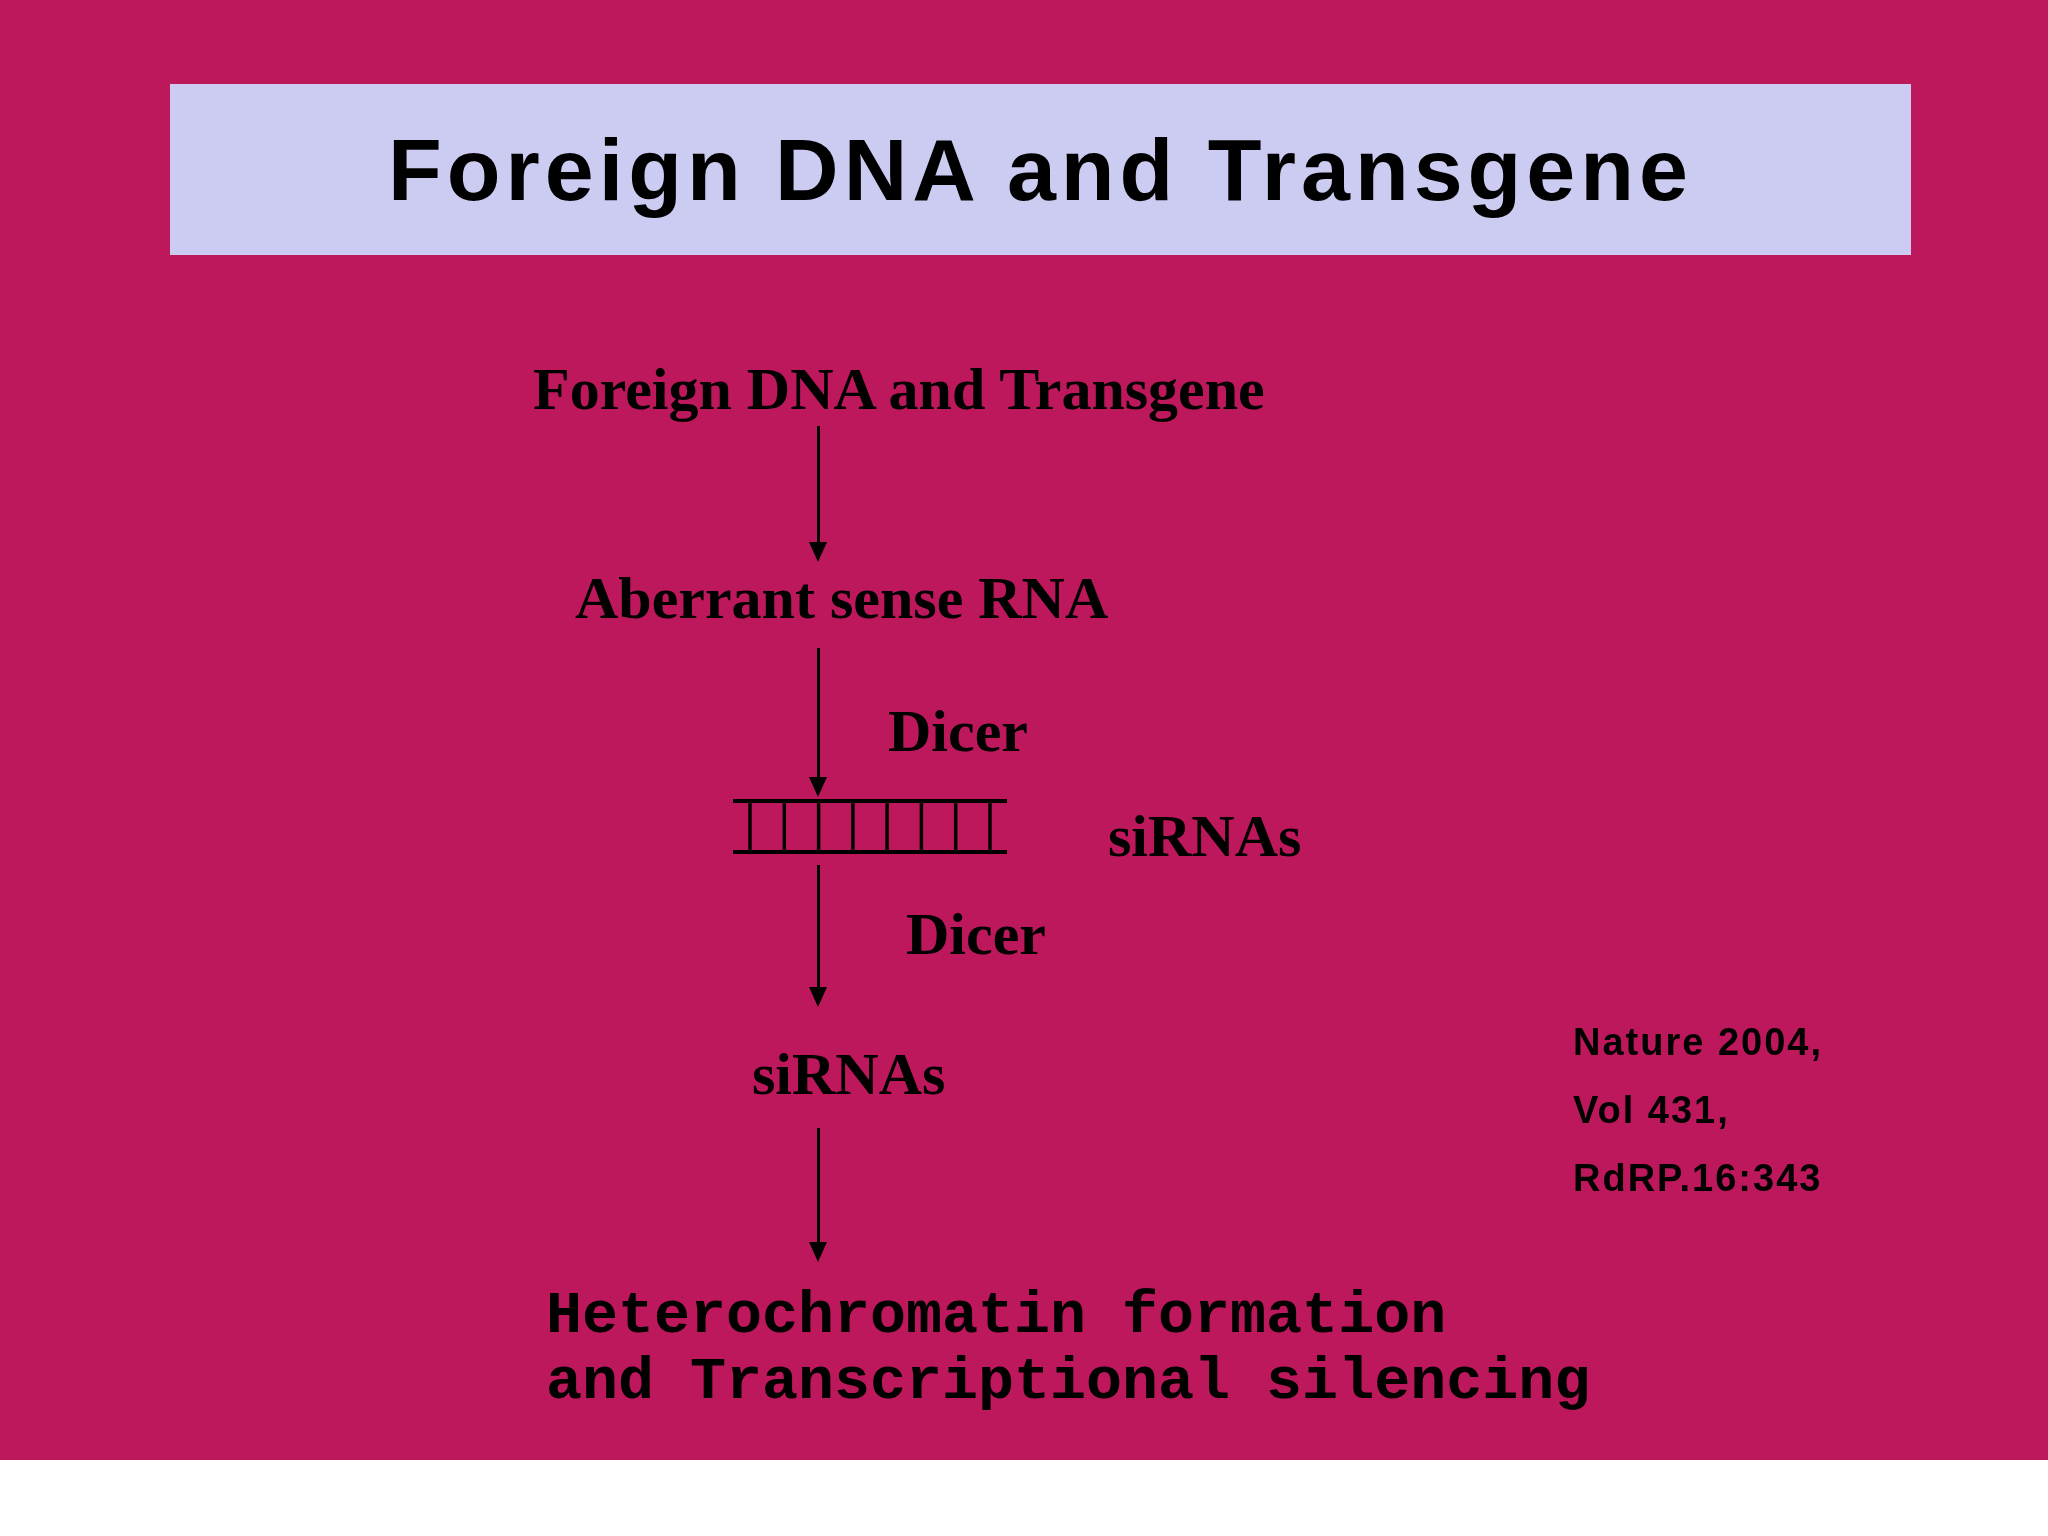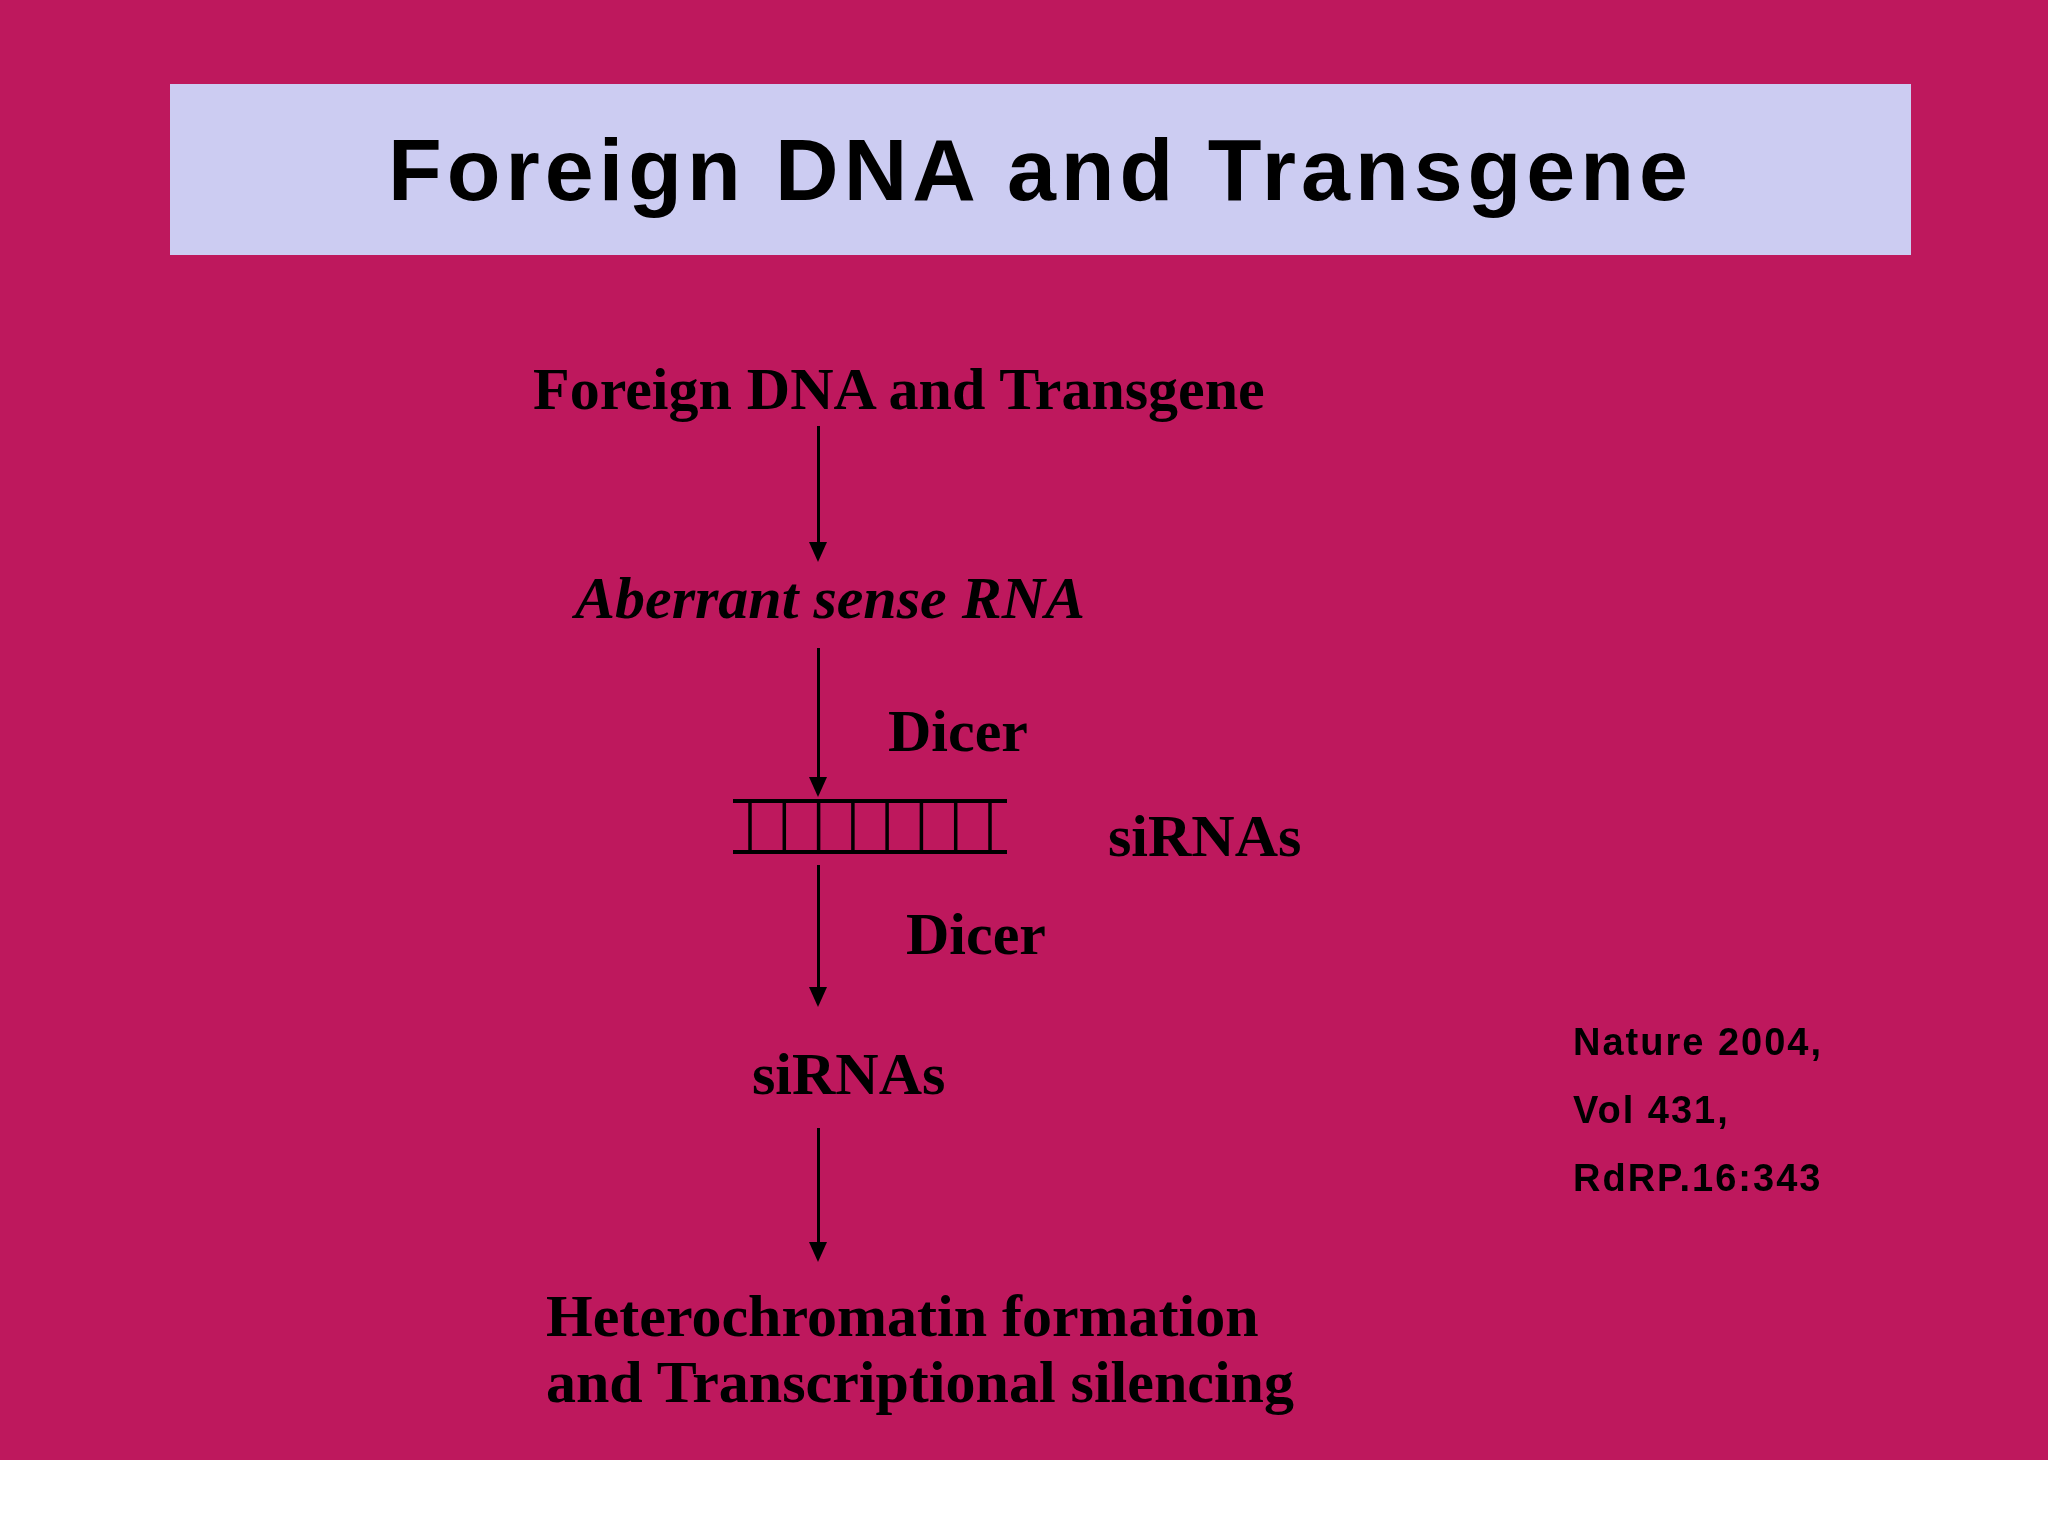--- a/index.html
+++ b/index.html
@@ -22,20 +22,21 @@
     white-space:nowrap;
   }
   
   .flow-label {
     position:absolute; font-weight:bold; font-size:60px; line-height:1.1;
     white-space:nowrap;
   }
   .outcome {
     position:absolute; font-weight:bold; font-size:60px; line-height:66px;
     white-space:nowrap;
+    font-family:Liberation Mono, monospace;
   }
   
   #citation {
     position:absolute; left:1573px; top:1008px;
     font-family:"Liberation Sans", sans-serif;
     font-weight:bold; font-size:38px; line-height:68px; letter-spacing:2px;
     white-space:nowrap;
   }
   
   .arrow { position:absolute; width:18px; display:flex; flex-direction:column; align-items:center; }
@@ -49,21 +50,21 @@
   #arrow1 { left:809px; top:426px; } #arrow1 .shaft { height:116px; }
   #arrow2 { left:809px; top:648px; } #arrow2 .shaft { height:129px; }
   #arrow3 { left:809px; top:865px; } #arrow3 .shaft { height:122px; }
   #arrow4 { left:809px; top:1128px; } #arrow4 .shaft { height:114px; }
   
   #ladder { position:absolute; left:733px; top:799px; width:274px; height:55px; }
   #ladder svg line { stroke:#000; stroke-width:3.5; }
   #ladder svg line.h { stroke-width:4; }
   
   #node1  { left:533px;  top:356px; }
-  #node2  { left:575px;  top:565px;font-style:italic; }
+  #node2  { left:575px;  top:565px; }
   #rdrp   { left:888px;  top:698px; }
   #dsrna  { left:1108px; top:803px; }
   #dicer  { left:906px;  top:901px; }
   #sirnas { left:752px;  top:1041px; }
   #outcome{ left:546px;  top:1283px; }
 </style>
 </head>
 <body>
 
 <div id="slide" style="color: rgb(0, 0, 0);">

